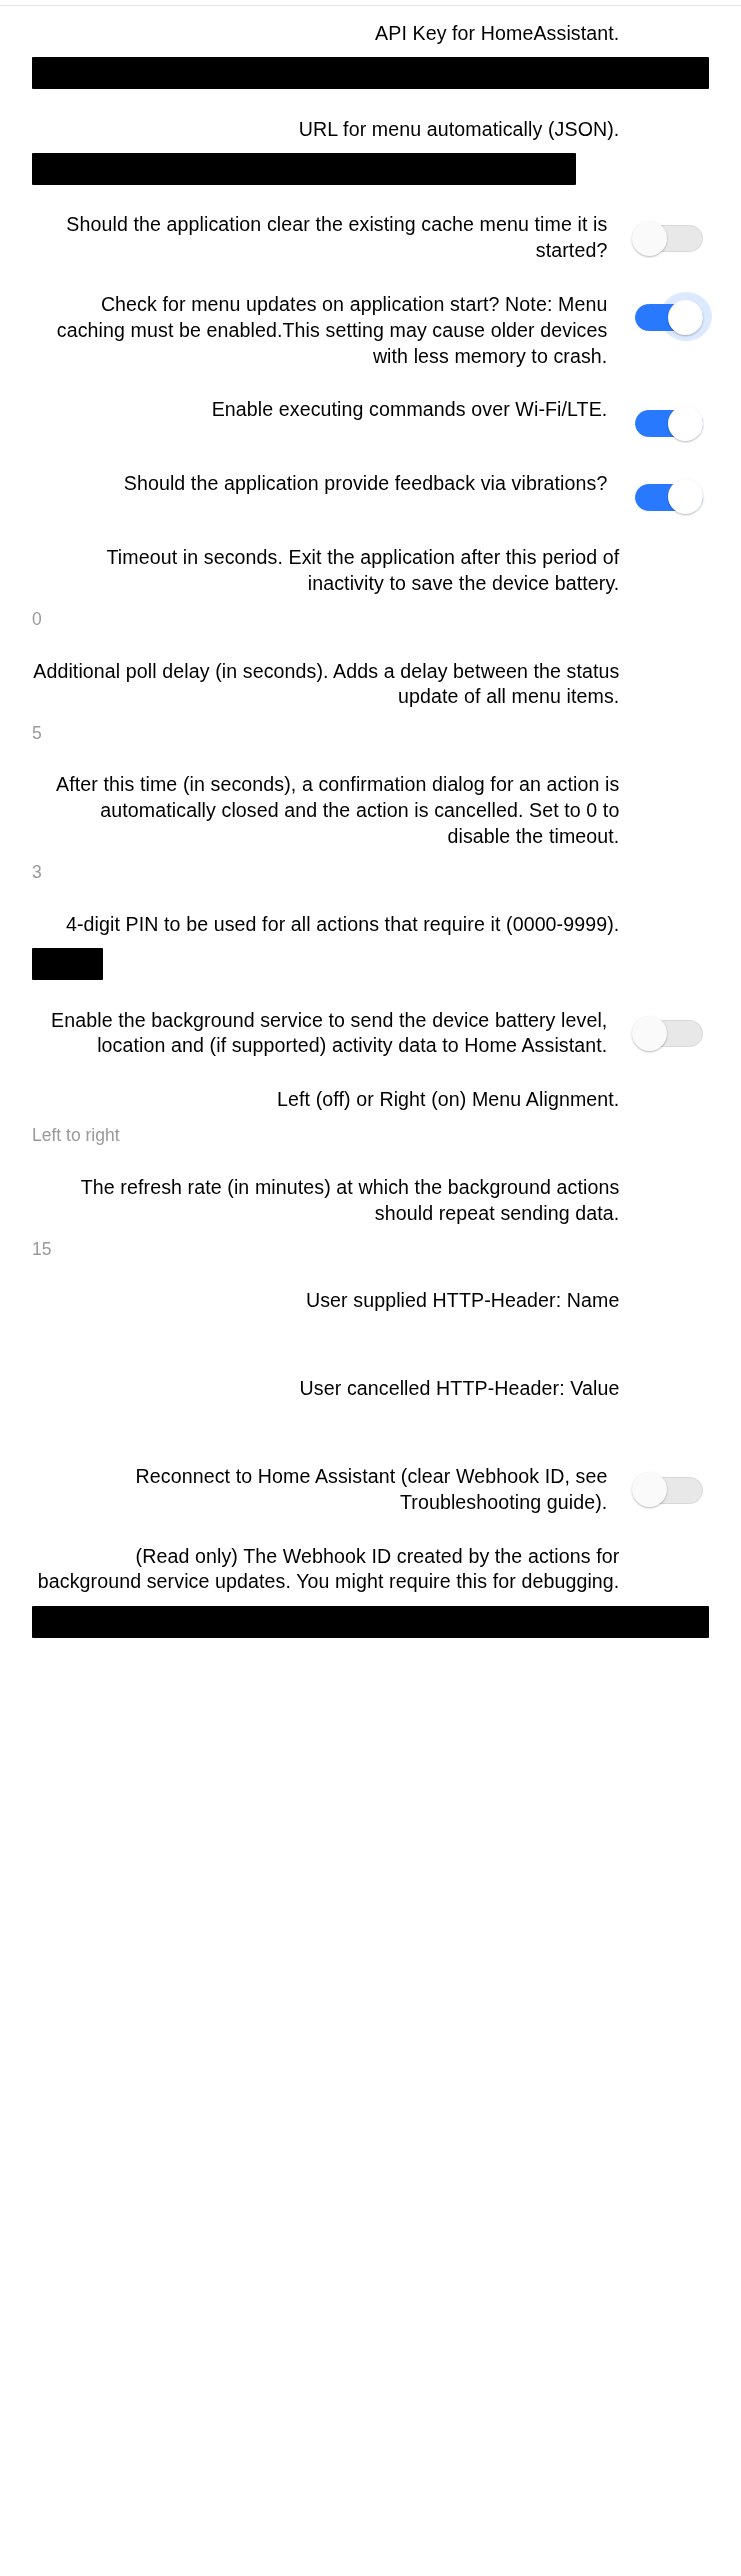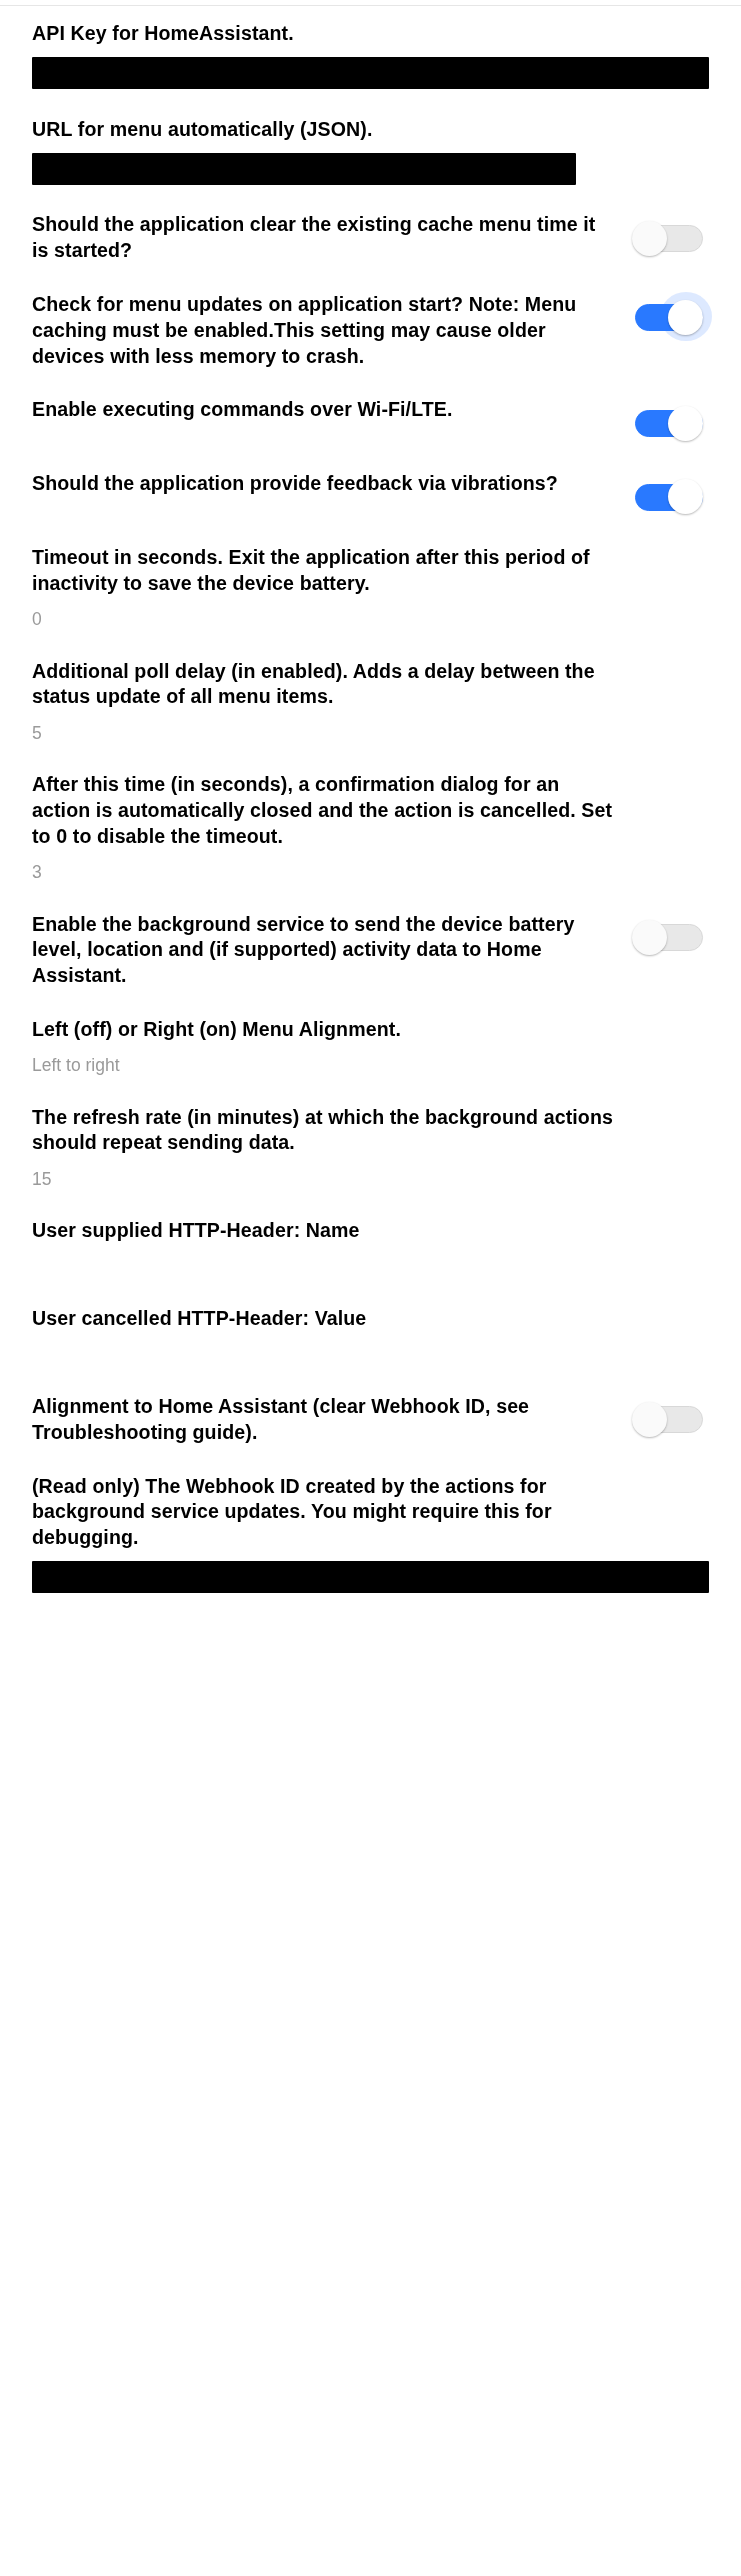--- a/index.html
+++ b/index.html
@@ -38,22 +38,23 @@
   }
   .row-text {
     flex: 1 1 auto;
     padding-right: 20.6px;
     max-width: 608px;
   }
   .label {
     font-size: 19.6px;
     line-height: 1.32;
     color: #000000;
-    font-weight: 700;
+    font-weight: 400;
     letter-spacing: 0.1px;
+    text-align: right;
   }
   .value {
     margin-top: 11.3px;
     font-size: 17.5px;
     color: #9a9a9a;
     line-height: 1.3;
   }
   .redacted {
     margin-top: 10.3px;
     background: #000000;
@@ -179,32 +180,38 @@
 
     <div class="row">
       <div class="row-text">
         <div class="label">Timeout in seconds. Exit the application after this period of inactivity to save the device battery.</div>
         <div class="value">0</div>
       </div>
     </div>
 
     <div class="row">
       <div class="row-text">
-        <div class="label">Additional poll delay (in enabled). Adds a delay between the status update of all menu items.</div>
+        <div class="label">Additional poll delay (in seconds). Adds a delay between the status update of all menu items.</div>
         <div class="value">5</div>
       </div>
     </div>
 
     <div class="row">
       <div class="row-text">
         <div class="label">After this time (in seconds), a confirmation dialog for an action is automatically closed and the action is cancelled. Set to 0 to disable the timeout.</div>
         <div class="value">3</div>
       </div>
     </div>
 
+    <div class="row">
+      <div class="row-text">
+        <div class="label">4-digit PIN to be used for all actions that require it (0000-9999).</div>
+        <div class="redacted w-pin"></div>
+      </div>
+    </div>
 
     <div class="row">
       <div class="row-text">
         <div class="label">Enable the background service to send the device battery level, location and (if supported) activity data to Home Assistant.</div>
       </div>
       <div class="switch">
         <div class="track"></div>
         <div class="knob"></div>
       </div>
     </div>
@@ -232,21 +239,21 @@
 
     <div class="row">
       <div class="row-text">
         <div class="label">User cancelled HTTP-Header: Value</div>
         <div class="value empty-value"></div>
       </div>
     </div>
 
     <div class="row">
       <div class="row-text">
-        <div class="label">Alignment to Home Assistant (clear Webhook ID, see Troubleshooting guide).</div>
+        <div class="label">Reconnect to Home Assistant (clear Webhook ID, see Troubleshooting guide).</div>
       </div>
       <div class="switch">
         <div class="track"></div>
         <div class="knob"></div>
       </div>
     </div>
 
     <div class="row">
       <div class="row-text">
         <div class="label">(Read only) The Webhook ID created by the actions for background service updates. You might require this for debugging.</div>

